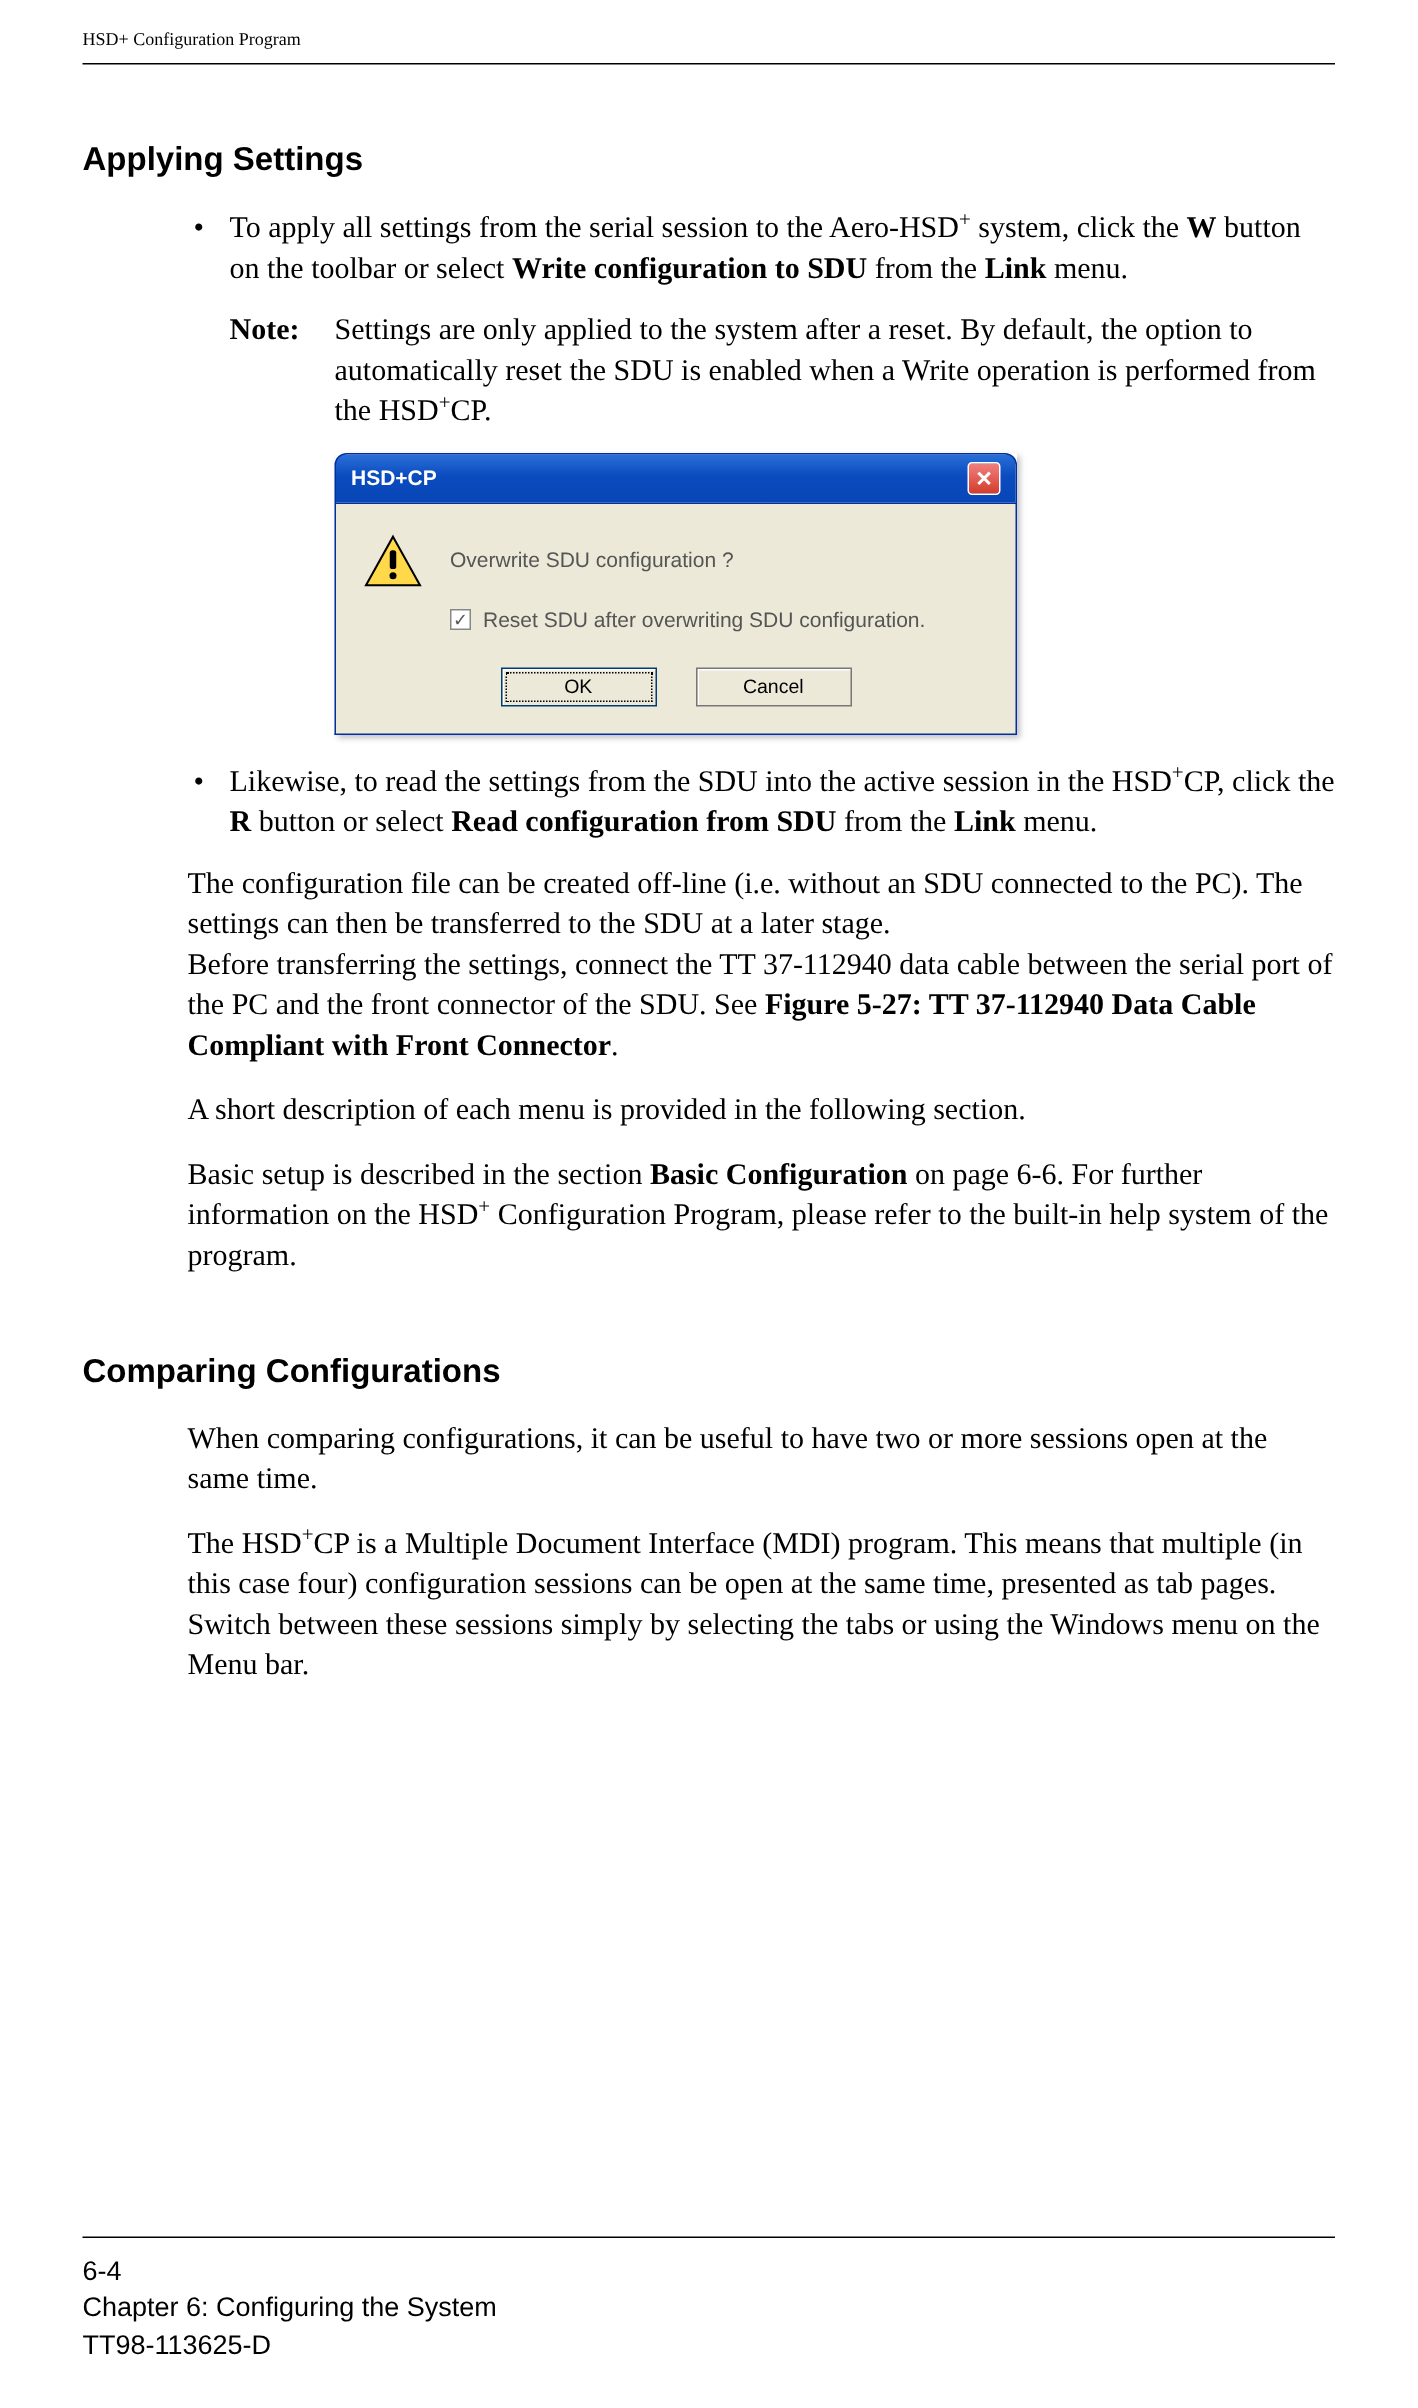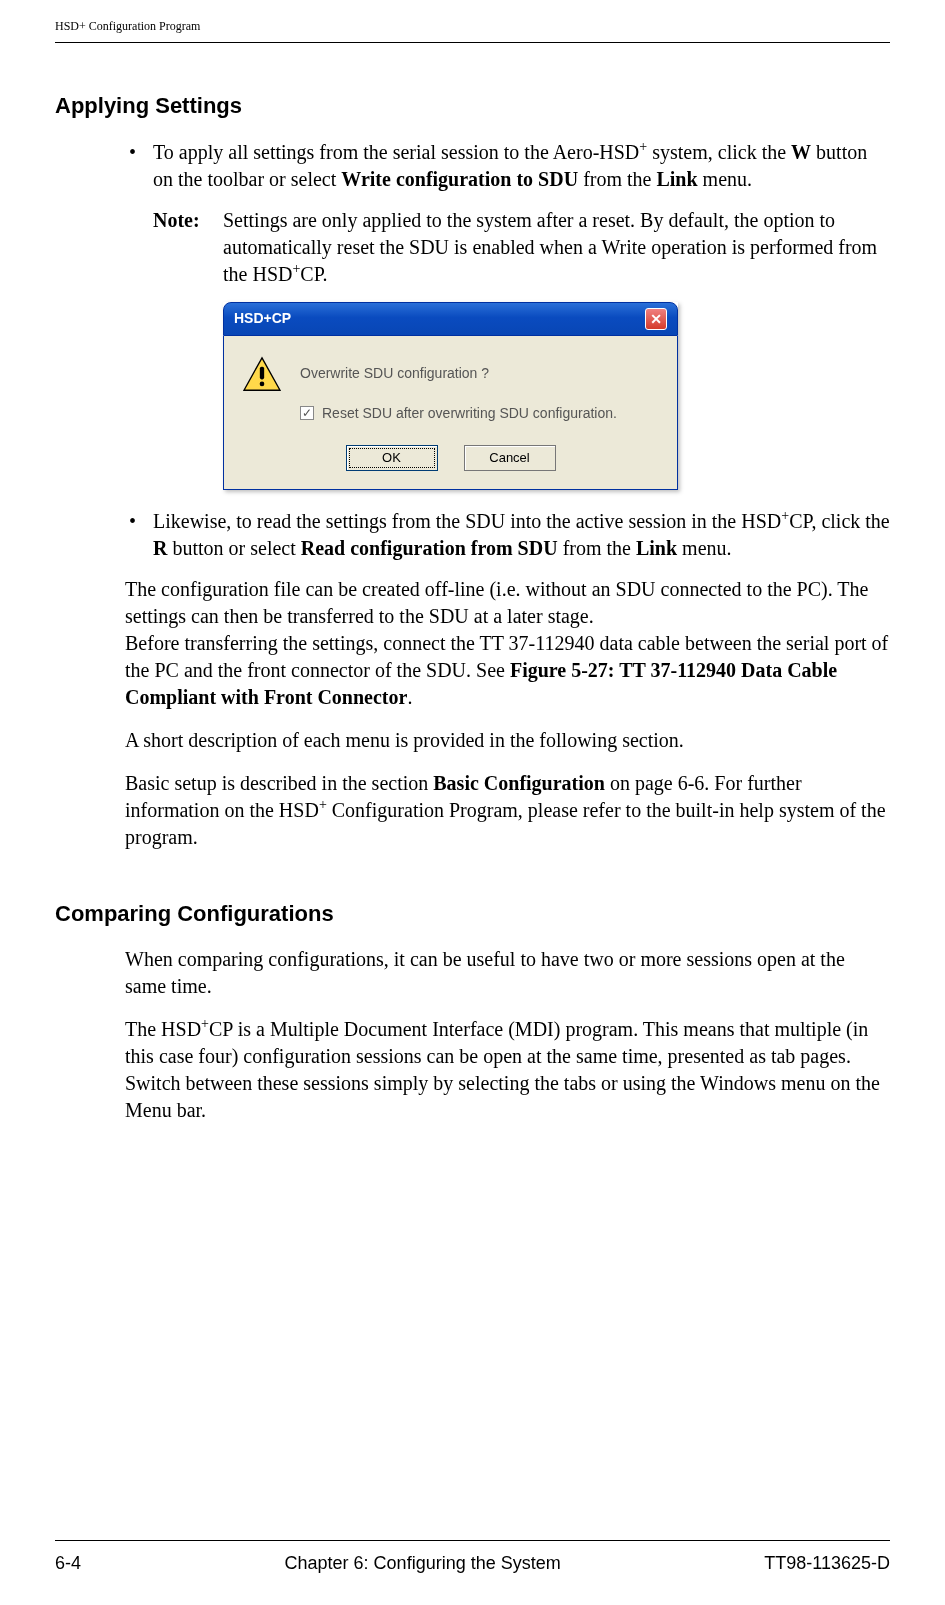--- a/index.html
+++ b/index.html
@@ -134,21 +134,21 @@
     justify-content: center;
     font-size: 12px;
     line-height: 1;
   }
   .dlg-btnrow {
     display: flex;
     justify-content: center;
     gap: 26px;
   }
   .dlg-btn {
-    width: 92px;
+    width: 104px;
     height: 26px;
     background: #ece9d8;
     border: 1px solid #777;
     font-family: Tahoma, Arial, sans-serif;
     font-size: 13px;
     text-align: center;
     line-height: 24px;
     box-shadow: inset 1px 1px 0 #fff;
   }
   .dlg-btn.def {
@@ -162,20 +162,21 @@
     position: absolute;
     bottom: 30px;
     left: 55px;
     right: 55px;
     border-top: 1.5px solid #000;
     padding-top: 10px;
     font-family: Arial, Helvetica, sans-serif;
     font-size: 18px;
     display: flex;
     justify-content: space-between;
+    flex-direction: column;
   }
 </style>
 </head>
 <body>
 
 <div class="header">
   <span>HSD+ Configuration Program</span>
 </div>
 
 <div class="heading2">Applying Settings</div>

